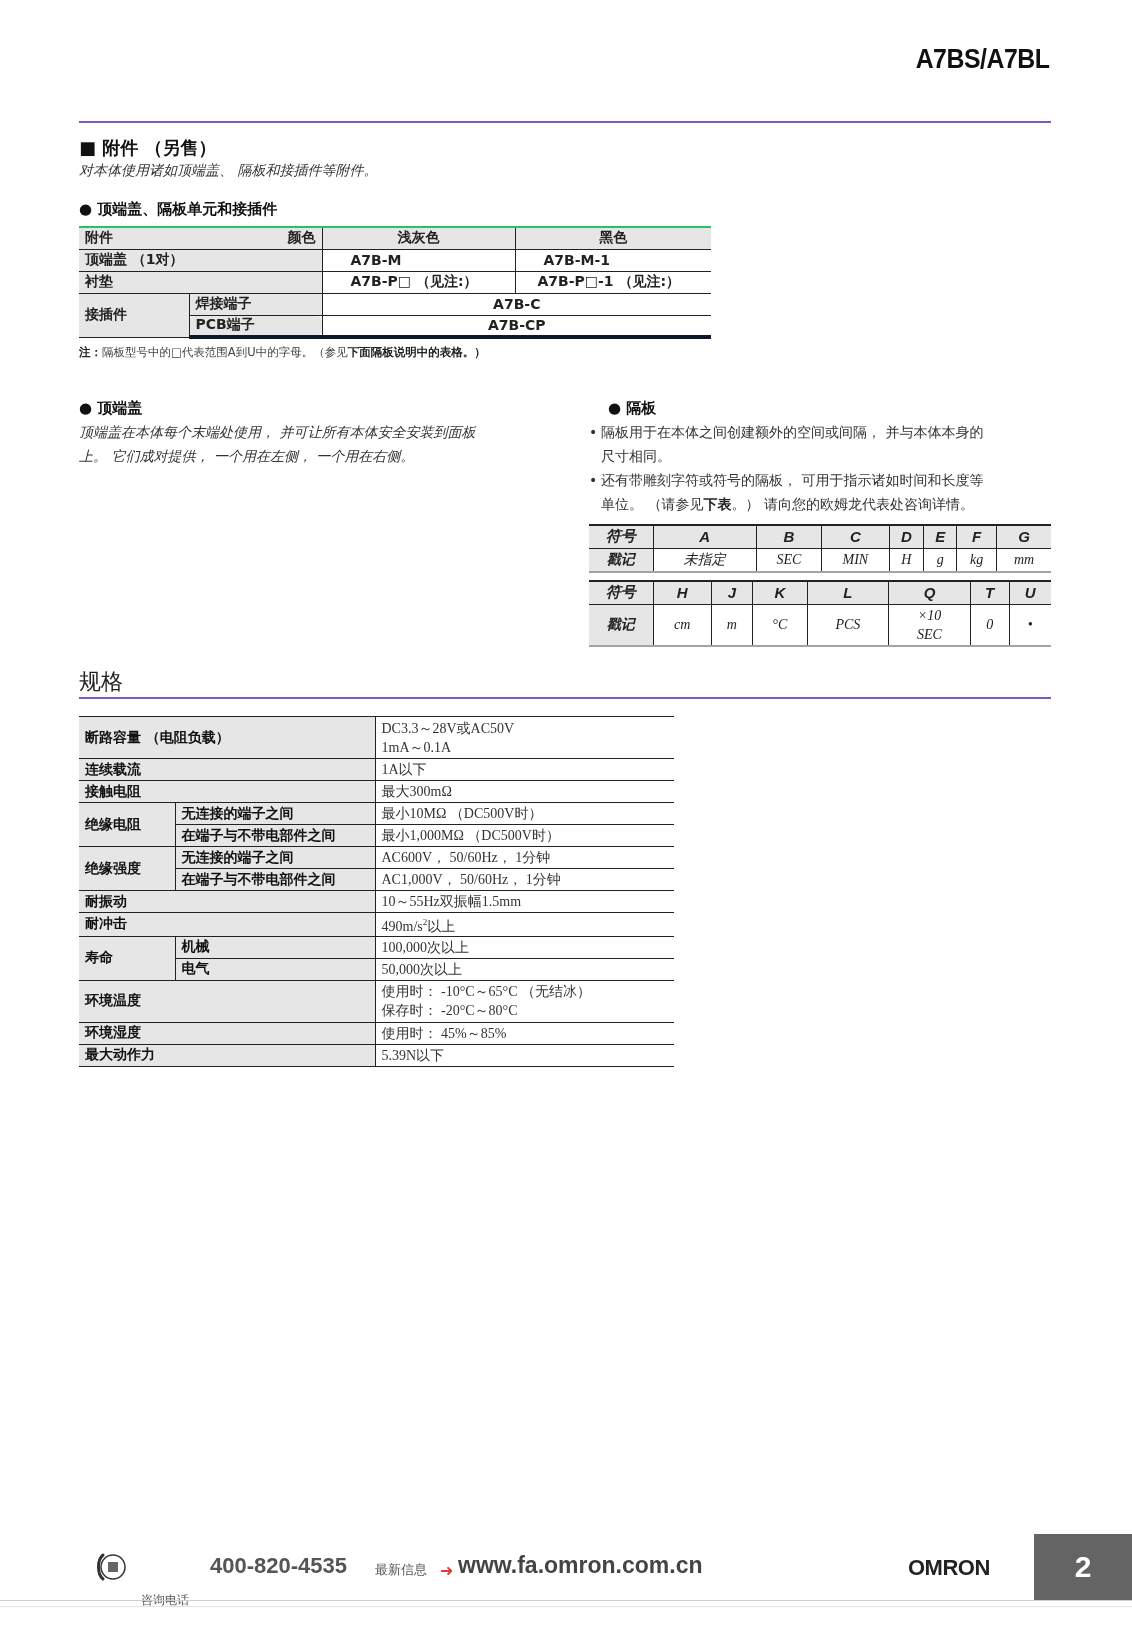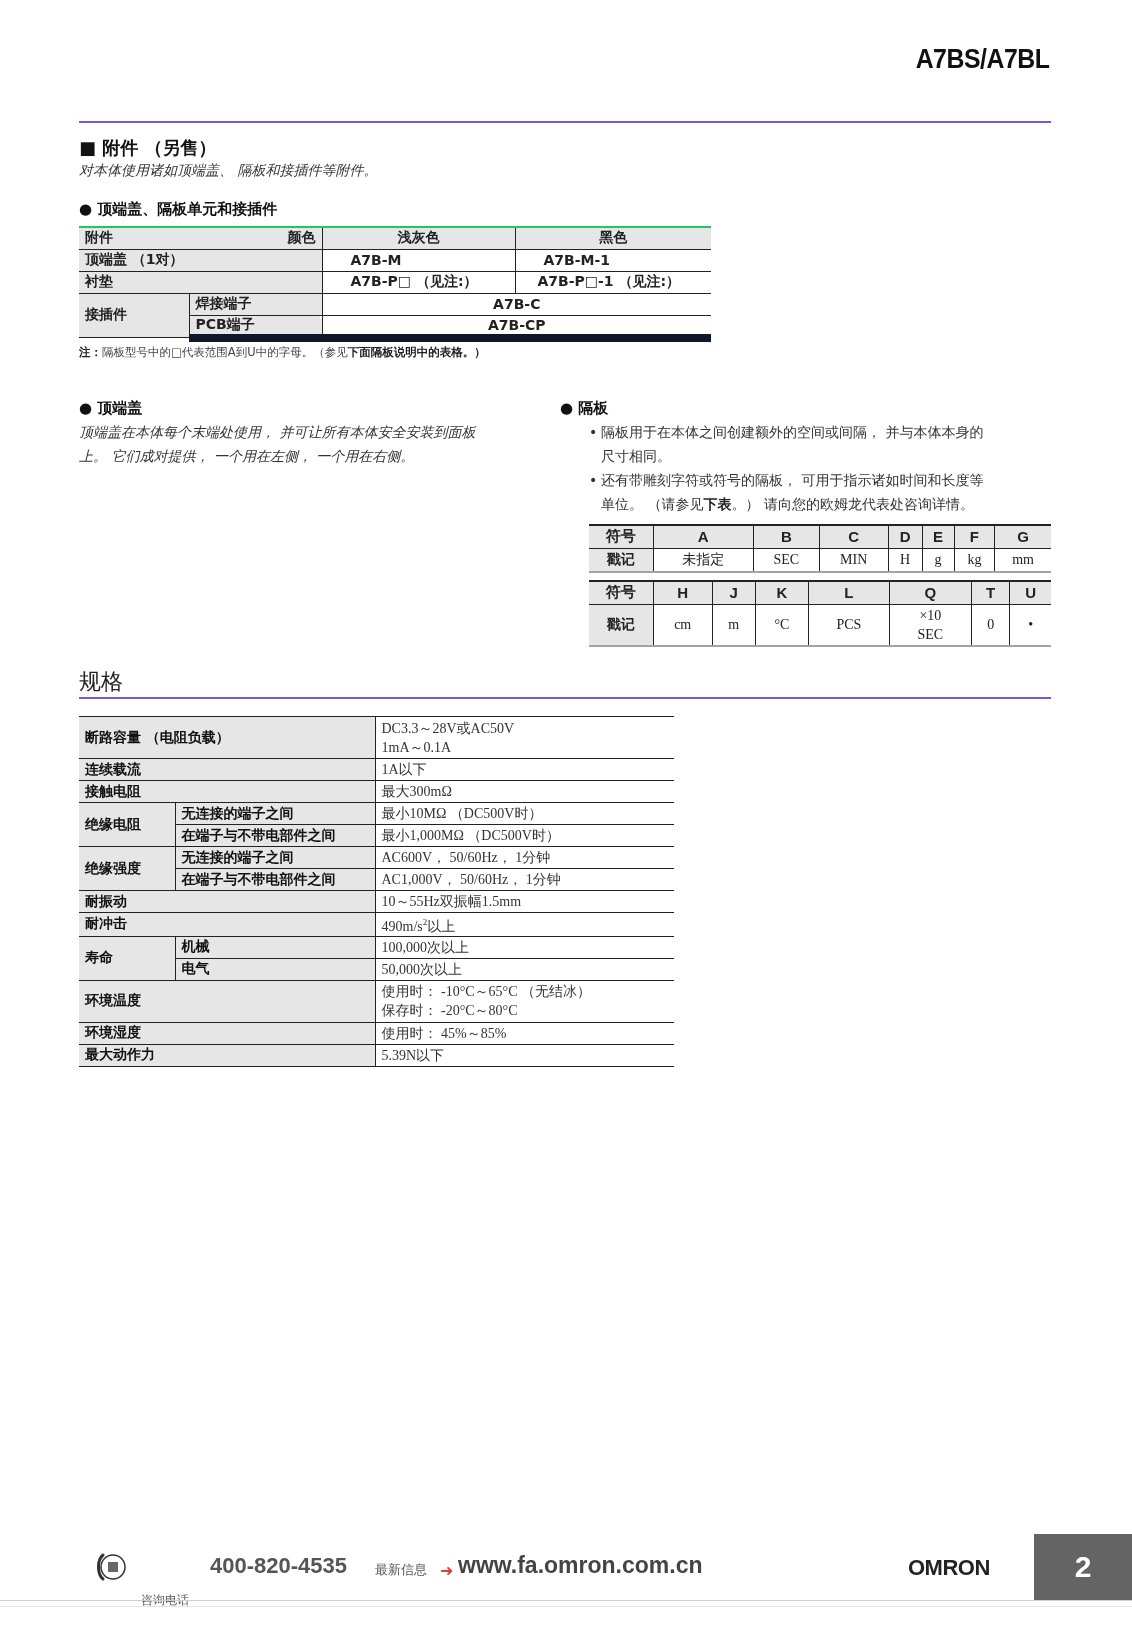--- a/index.html
+++ b/index.html
@@ -15,30 +15,30 @@
   .body-text { font-size: 14px; color: #333; line-height: 24px; font-style: italic; }
   .bullet-row { display: flex; font-size: 14px; color: #333; line-height: 24px; }
   .bullet-row .dot { width: 12px; flex: none; }
 
   table { border-collapse: collapse; }
   .shade { background: #e6e6e6; }
   
   #acc-table { left: 79px; top: 226px; width: 632px; font-size: 14px; font-weight: bold; font-family: "DejaVu Sans", sans-serif; }
   #acc-table td { border-bottom: 1px solid #222; height: 22px; padding: 0 6px; vertical-align: middle; }
   #acc-table tr:first-child td { border-top: 2px solid #22c55e; }
-  #acc-table tr:last-child td { border-bottom: 8px solid #0f172a; border-radius: 7px; }
+  #acc-table tr:last-child td { border-bottom: 4px solid #0f172a; border-radius: 7px; }
   #acc-table .vr { border-right: 1px solid #222; }
   #acc-table .ctr { text-align: center; }
 
   #note { left: 79px; top: 345px; font-size: 11.5px; color: #444; }
   #note b { color: #222; }
 
   
   .div-table { left: 589px; width: 462px; font-size: 14px; }
-  .div-table td { border-right: 1px solid #222; text-align: center; vertical-align: middle; padding: 0 2px; }
+  .div-table td { border-right: 1px solid #222; text-align: center; vertical-align: middle; padding: 0 2px; font-style: italic; }
   .div-table td:last-child { border-right: none; }
   .div-table tr.hdr td { font-weight: bold; font-family: "Liberation Sans", sans-serif; font-size: 15px; height: 23px; border-top: 2px solid #222; border-bottom: 1px solid #222; }
   .div-table tr.val td { font-family: "Liberation Serif", serif; font-size: 14px; border-bottom: 2px solid #a3a3a3; }
   .div-table td.lab { font-weight: bold; font-family: "DejaVu Sans", sans-serif; font-size: 14px; background: #e6e6e6; width: 64px; }
 
   
   #spec-table { left: 79px; top: 716px; width: 595px; font-size: 14px; }
   #spec-table td { border-bottom: 1px solid #222; vertical-align: middle; padding: 0 6px; height: 22px; }
   #spec-table tr:first-child td { border-top: 1px solid #222; }
   #spec-table tr:last-child td { border-bottom: 1.5px solid #222; }
@@ -107,21 +107,21 @@
 <div class="abs" id="note">
   <b>注：</b><span>隔板型号中的□代表范围A到U中的字母。（参见</span><b>下面隔板说明中的表格。）</b>
 </div>
 
 <div class="abs sub-head" style="left:79px; top:399px;">● 顶端盖</div>
 <div class="abs body-text" style="left:79px; top:420px;">
   <div>顶端盖在本体每个末端处使用， 并可让所有本体安全安装到面板</div>
   <div>上。 它们成对提供， 一个用在左侧， 一个用在右侧。</div>
 </div>
 
-<div class="abs sub-head" style="left:560px; top:399px;text-align:right;">● 隔板</div>
+<div class="abs sub-head" style="left:608px; top:399px;text-align:right;">● 隔板</div>
 <div class="abs" style="left:589px; top:420px; width:470px;">
   <div class="bullet-row">
     <span class="dot">•</span>
     <span>隔板用于在本体之间创建额外的空间或间隔， 并与本体本身的</span>
   </div>
   <div class="bullet-row">
     <span class="dot"></span>
       <span>尺寸相同。</span>
   </div>
   <div class="bullet-row">

